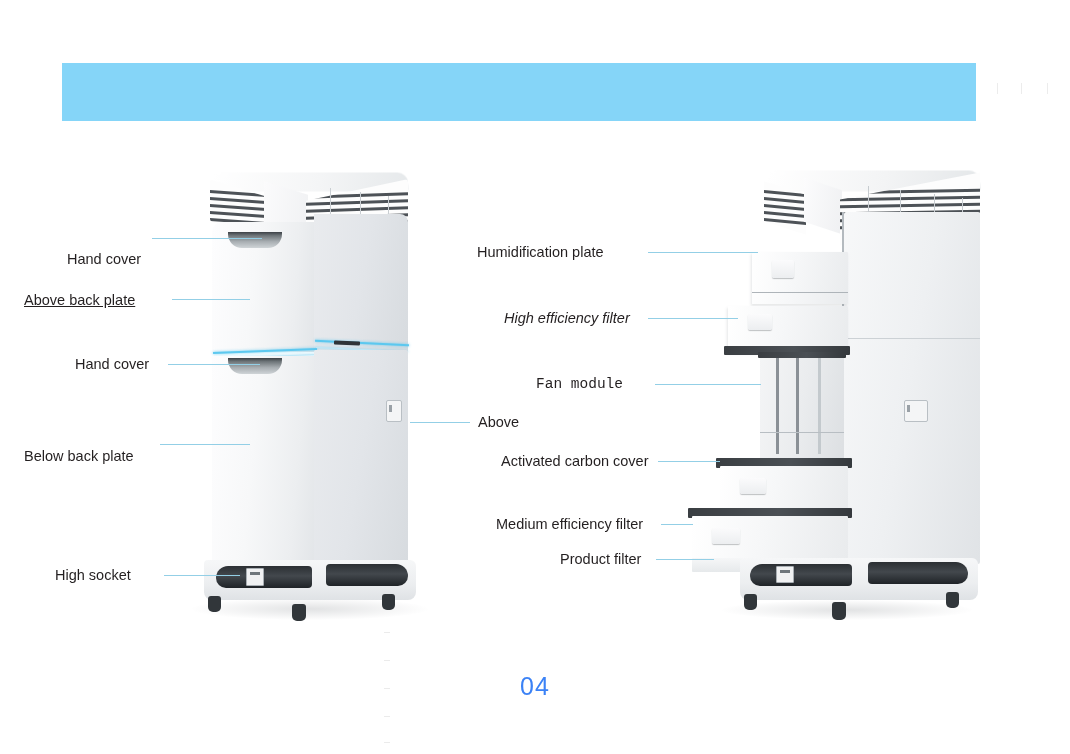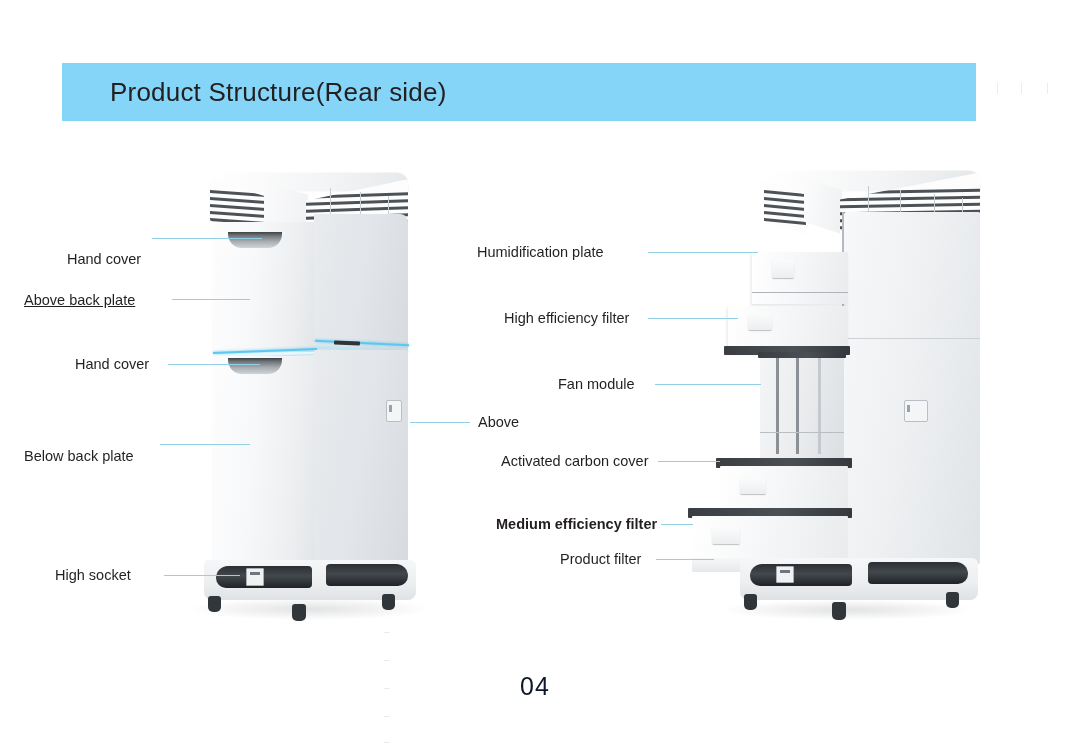--- a/index.html
+++ b/index.html
@@ -95,21 +95,21 @@
 
   
   #page-number {
     position: absolute;
     left: 0;
     top: 672px;
     width: 1070px;
     text-align: center;
     font-size: 25px;
     letter-spacing: 1px;
-    color: #0f172a;
+    color: #3b82f6;
   }
 
   
   .unit { position: absolute; }
 
   
   .cap {
     position: absolute;
     background: #f2f3f4;
   }
@@ -239,21 +239,20 @@
     position: absolute;
     background: #b6bcc1;
   }
 </style>
 </head>
 <body>
 
 <div id="page">
 
   <div id="title-banner"></div>
-  <div id="title-text">Product Structure(Rear side)</div>
 
   <div class="watermark-ticks">
     <i></i>
       <i></i>
       <i></i>
   </div>
   <div class="side-ticks">
     <i></i>
       <i></i>
       <i></i>
@@ -419,30 +418,30 @@
 
   <div class="callout" style="left:55px; top:566px;">High socket</div>
   <div class="leader" style="left:164px; top:575px; width:76px;"></div>
 
   <div class="callout" style="left:478px; top:413px;">Above</div>
   <div class="leader" style="left:410px; top:422px; width:60px;"></div>
 
   <div class="callout" style="left:477px; top:243px;">Humidification plate</div>
   <div class="leader" style="left:648px; top:252px; width:110px;"></div>
 
-  <div class="callout" style="left:504px; top:309px;">High efficiency filter</div>
+  <div class="callout" style="left:504px; top:309px;font-style:italic;">High efficiency filter</div>
   <div class="leader" style="left:648px; top:318px; width:90px;"></div>
 
-  <div class="callout" style="left:558px; top:375px;">Fan module</div>
+  <div class="callout" style="left:536px; top:375px;font-family:Liberation Mono, monospace;">Fan module</div>
   <div class="leader" style="left:655px; top:384px; width:106px;"></div>
 
   <div class="callout" style="left:501px; top:452px;">Activated carbon cover</div>
   <div class="leader" style="left:658px; top:461px; width:62px;"></div>
 
-  <div class="callout" style="left:496px; top:515px;font-weight:bold;">Medium efficiency filter</div>
+  <div class="callout" style="left:496px; top:515px;">Medium efficiency filter</div>
   <div class="leader" style="left:661px; top:524px; width:32px;"></div>
 
   <div class="callout" style="left:560px; top:550px;">Product filter</div>
   <div class="leader" style="left:656px; top:559px; width:58px;"></div>
 
   <div id="page-number">04</div>
 
 </div>
 
 </body></html>

